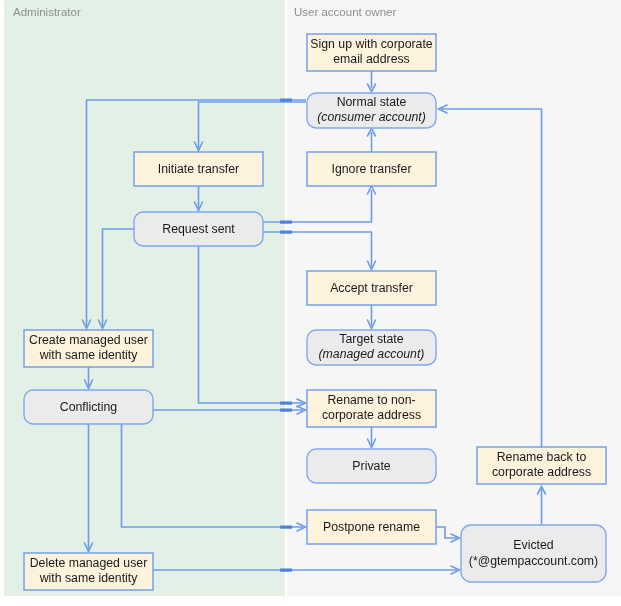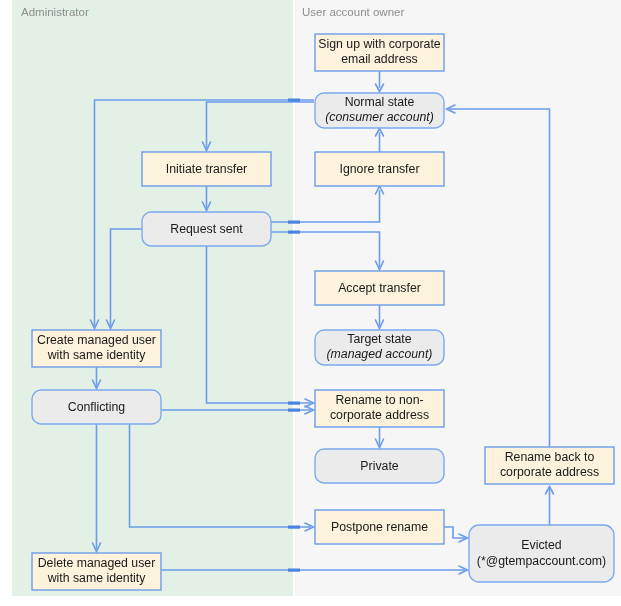--- a/index.html
+++ b/index.html
@@ -9,21 +9,21 @@
   }
   body {
     width: 621px;
     height: 606px;
     font-family: "Liberation Sans", sans-serif;
     position: relative;
     overflow: hidden;
   }
   #diagram-root {
     position: absolute;
-    left: 12px; top: 0;
+    left: 4px; top: 0;
     width: 565px;
     height: 606px;
   }
   svg { display: block; }
   .lane-label {
     font-family: "Liberation Sans", sans-serif;
     font-size: 11.5px;
     fill: #8e8e8e;
   }
   .node-text {

